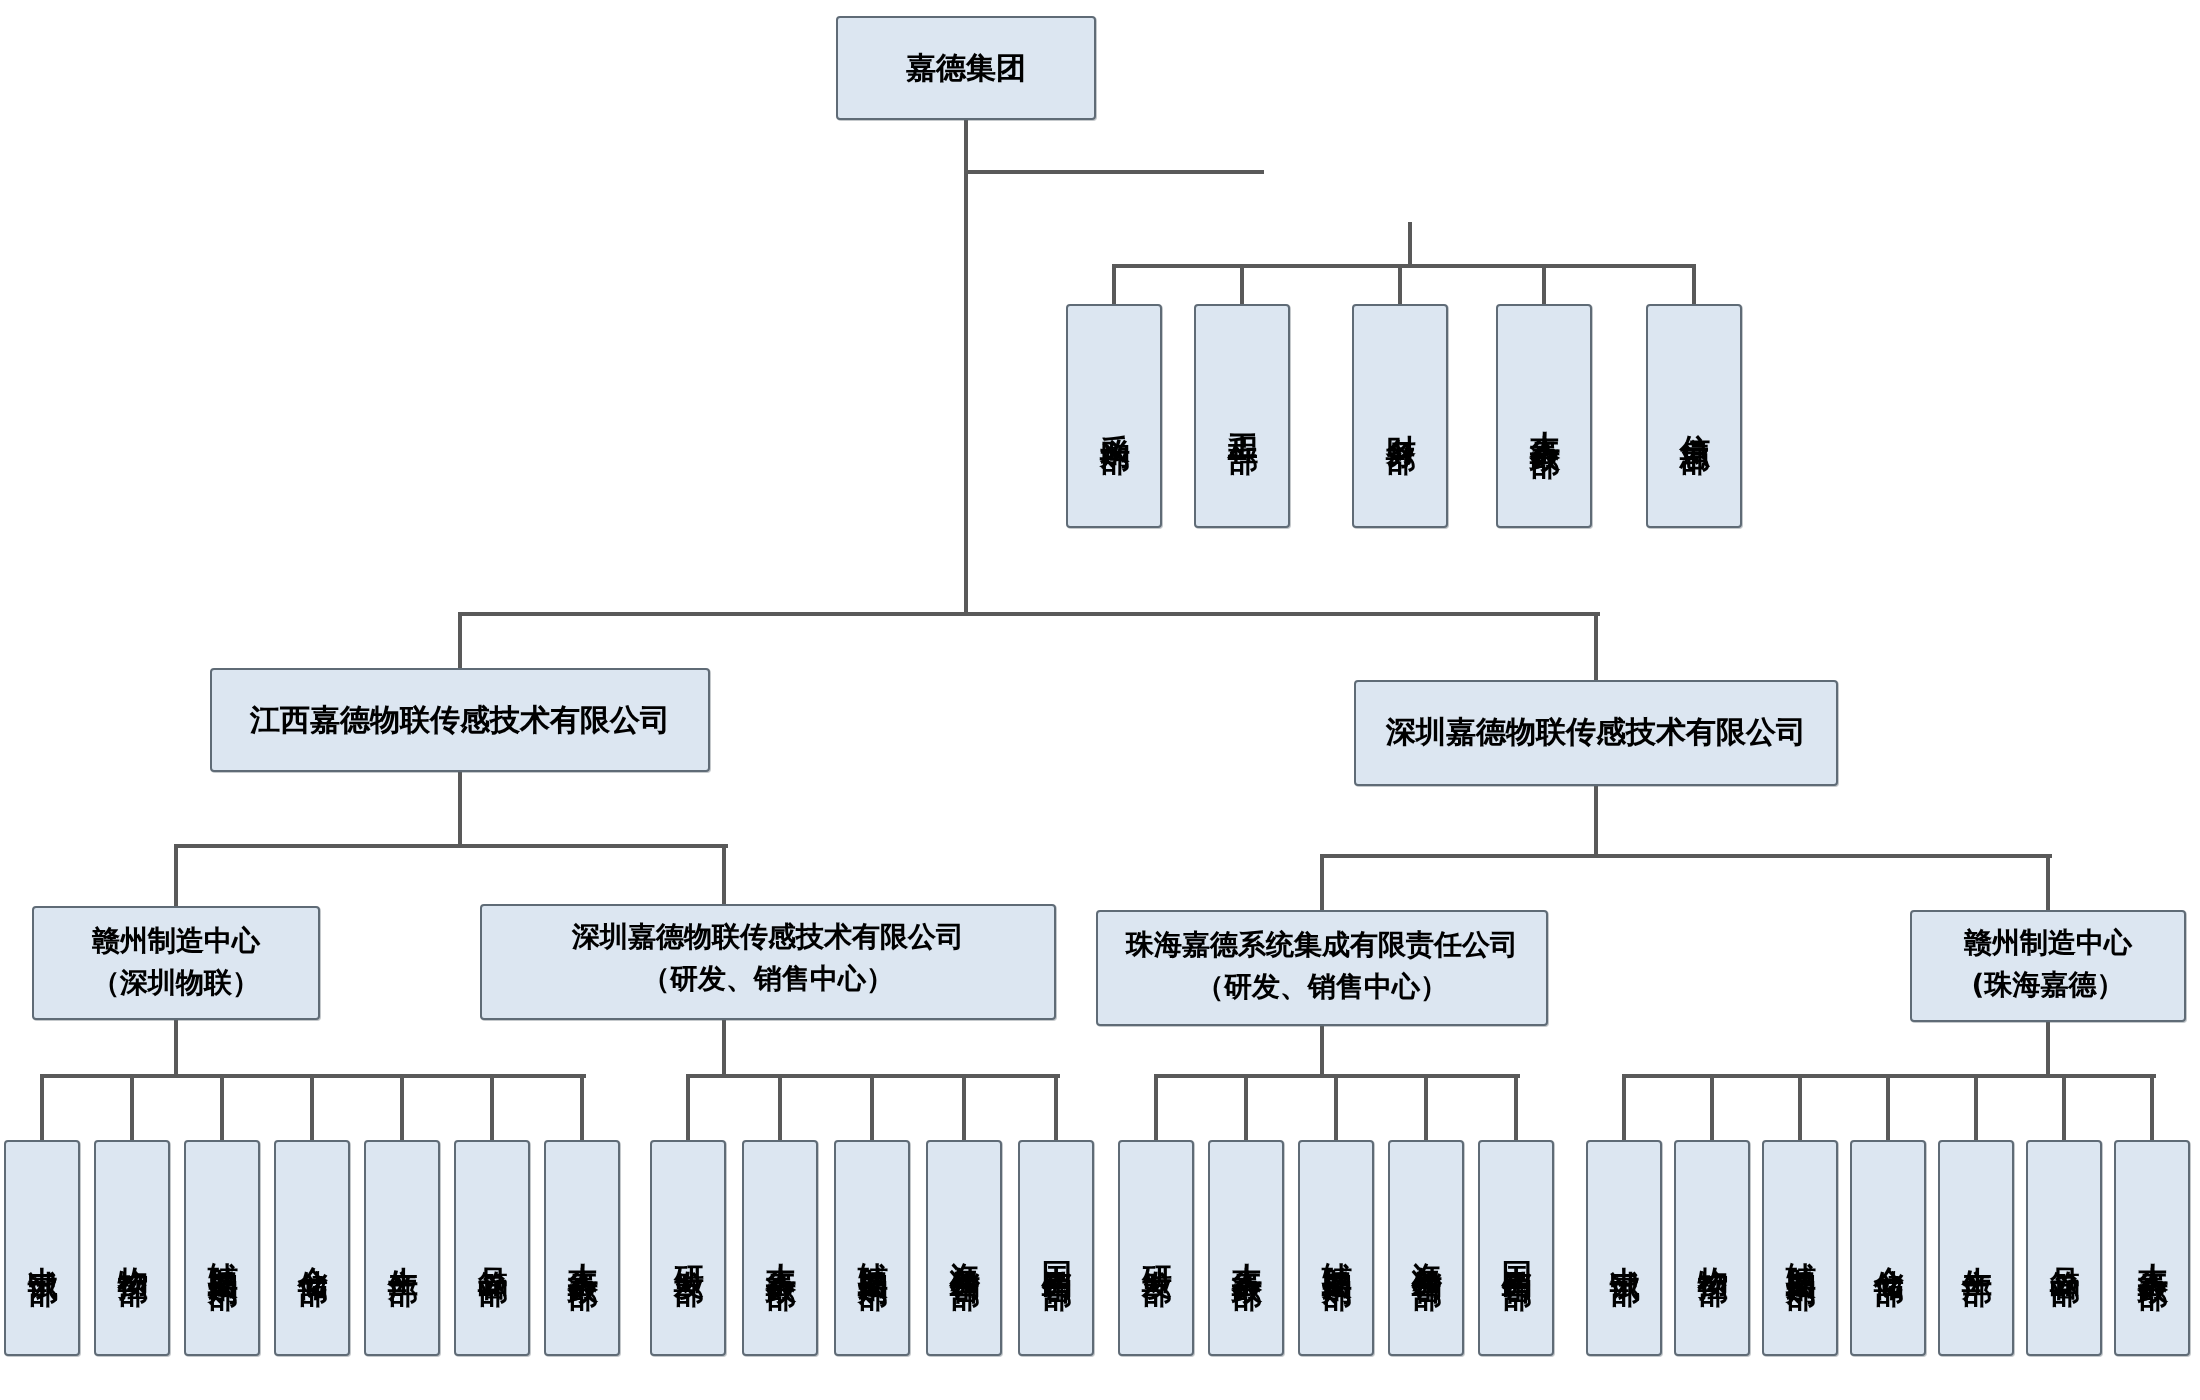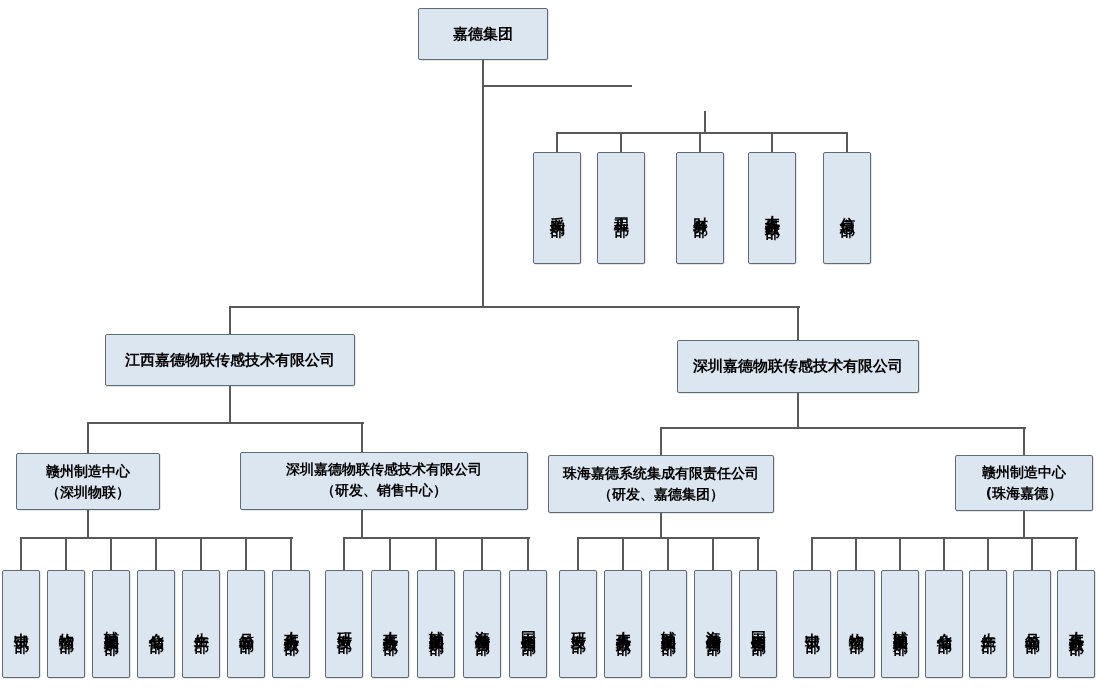--- a/index.html
+++ b/index.html
@@ -114,21 +114,21 @@
   <div class="node vert" style="left:823px;top:152px;width:48px;height:112px;">信息部</div>
 
   <div class="node h2" style="left:105px;top:334px;width:250px;height:52px;">江西嘉德物联传感技术有限公司</div>
   <div class="node h2" style="left:677px;top:340px;width:242px;height:53px;">深圳嘉德物联传感技术有限公司</div>
 
   <div class="node twoline" style="left:16px;top:453px;width:144px;height:57px;">赣州制造中心
 （深圳物联）</div>
   <div class="node twoline" style="left:240px;top:452px;width:288px;height:58px;font-family:Liberation Mono, monospace;">深圳嘉德物联传感技术有限公司
 （研发、销售中心）</div>
   <div class="node twoline" style="left:548px;top:455px;width:226px;height:58px;">珠海嘉德系统集成有限责任公司
-（研发、嘉德集团）</div>
+（研发、销售中心）</div>
   <div class="node twoline" style="left:955px;top:455px;width:138px;height:56px;">赣州制造中心
 (珠海嘉德）</div>
 
   <div class="node vert" style="left:2px;top:570px;width:38px;height:108px;">中试部</div>
   <div class="node vert" style="left:47px;top:570px;width:38px;height:108px;">物控部</div>
   <div class="node vert" style="left:92px;top:570px;width:38px;height:108px;">辅助采购部</div>
   <div class="node vert" style="left:137px;top:570px;width:38px;height:108px;">仓储部</div>
   <div class="node vert" style="left:182px;top:570px;width:38px;height:108px;">生产部</div>
   <div class="node vert" style="left:227px;top:570px;width:38px;height:108px;">品管部</div>
   <div class="node vert" style="left:272px;top:570px;width:38px;height:108px;">人事行政部</div>

